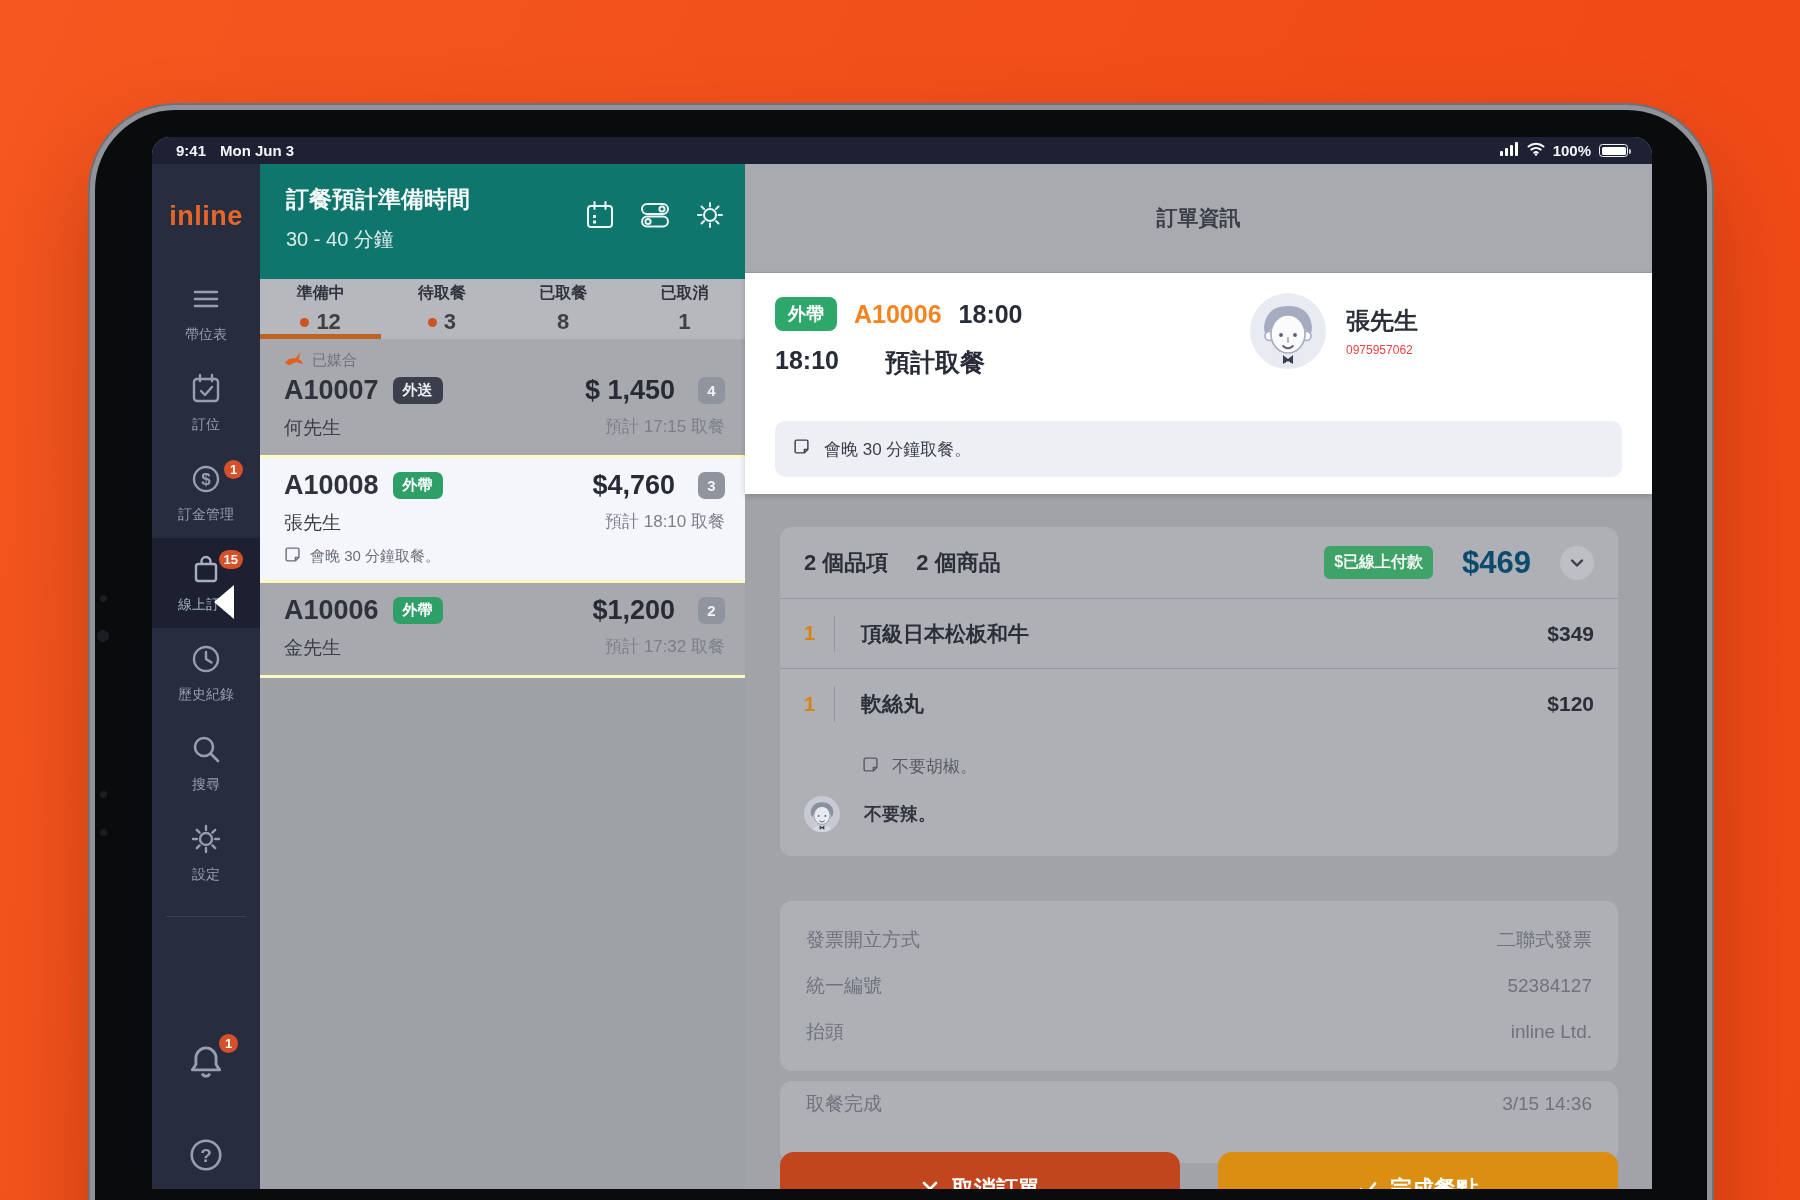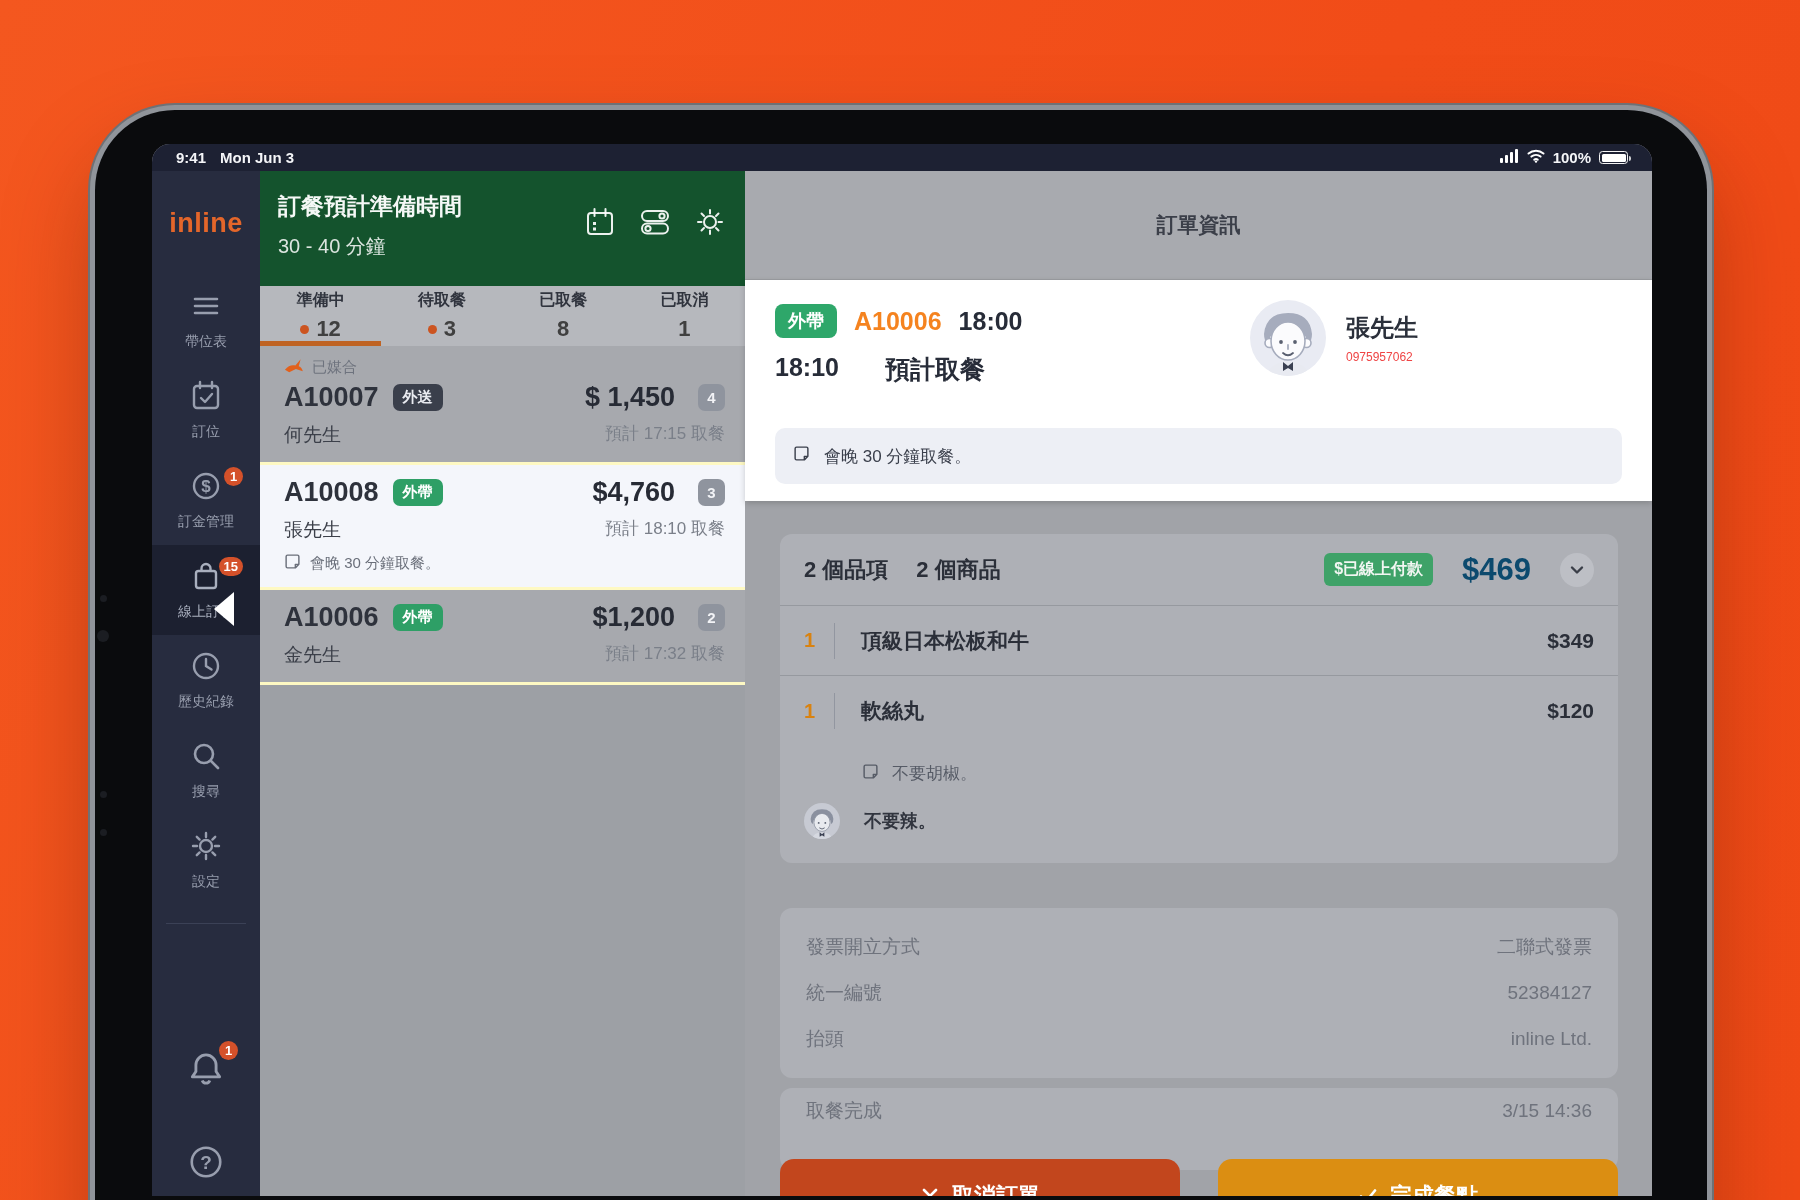--- a/index.html
+++ b/index.html
@@ -15,21 +15,21 @@
   .hw-btn { position:absolute; height:7px; border-radius:4px;
     background:linear-gradient(#D2D5D9,#8C9095); top:100px; }
   .hw-btn.b1 { left:208px; width:42px; } .hw-btn.b2 { left:260px; width:42px; }
   .cam { position:absolute; background:#1B1D22; border-radius:50%; }
   .cam.c1 { left:100px; top:595px; width:7px; height:7px; }
   .cam.c2 { left:97px;  top:630px; width:12px; height:12px; }
   .cam.c3 { left:100px; top:791px; width:7px; height:7px; }
   .cam.c4 { left:100px; top:829px; width:7px; height:7px; }
 
   
-  .screen { position:absolute; left:152px; top:144px; width:1500px; height:1052px;
+  .screen { position:absolute; left:152px; top:137px; width:1500px; height:1052px;
     border-radius:18px 18px 0 0; overflow:hidden; background:#A1A3A8; }
 
   
   .statusbar { height:27px; background:#1D2133; color:#F4F5F8; display:flex;
     align-items:center; justify-content:space-between; padding:0 24px; font-size:15px; }
   .sb-left { display:flex; gap:14px; align-items:center; }
   .sb-time { font-weight:700; } .sb-date { font-weight:600; }
   .sb-right { display:flex; gap:8px; align-items:center; font-weight:600; }
   .battery { position:relative; width:29px; height:13px; border:1.5px solid rgba(255,255,255,.95);
     border-radius:3.5px; padding:1.5px; }
@@ -56,22 +56,22 @@
     border-right:20px solid #FFFFFF; }
   .sb-divider { position:absolute; left:14px; right:14px; top:752px; height:1px; background:#3B4156; }
   .bell-wrap { position:absolute; left:0; right:0; top:878px; display:flex; justify-content:center; }
   .bell-wrap svg { width:38px; height:38px; }
   .bell-wrap .rbadge { top:-8px; right:22px; }
   .help-wrap { position:absolute; left:0; right:0; top:972px; display:flex; justify-content:center; }
   .help-wrap svg { width:38px; height:38px; }
 
   
   .list { width:485px; flex:none; display:flex; flex-direction:column; background:#9EA0A5; }
-  .prep-header { height:115px; background:#14532d; position:relative; flex:none;
-    padding:20px 0 0 18px; color:#fff; }
+  .prep-header { height:115px; background:#0f766e; position:relative; flex:none;
+    padding:20px 0 0 26px; color:#fff; }
   .prep-title { font-size:23px; font-weight:700; color:rgba(255,255,255,.96); }
   .prep-sub { font-size:20px; color:rgba(255,255,255,.85); margin-top:11px; }
   .prep-icons { position:absolute; right:20px; top:36px; display:flex; gap:25px;
     color:rgba(255,255,255,.92); }
   .prep-icons svg { width:30px; height:30px; cursor:pointer; }
 
   .tabs { height:60px; background:#B6B8BD; display:flex; flex:none; }
   .tab { flex:1; display:flex; flex-direction:column; align-items:center; justify-content:center;
     gap:5px; position:relative; color:#30343E; cursor:pointer; }
   .tab-label { font-size:16px; font-weight:700; }

